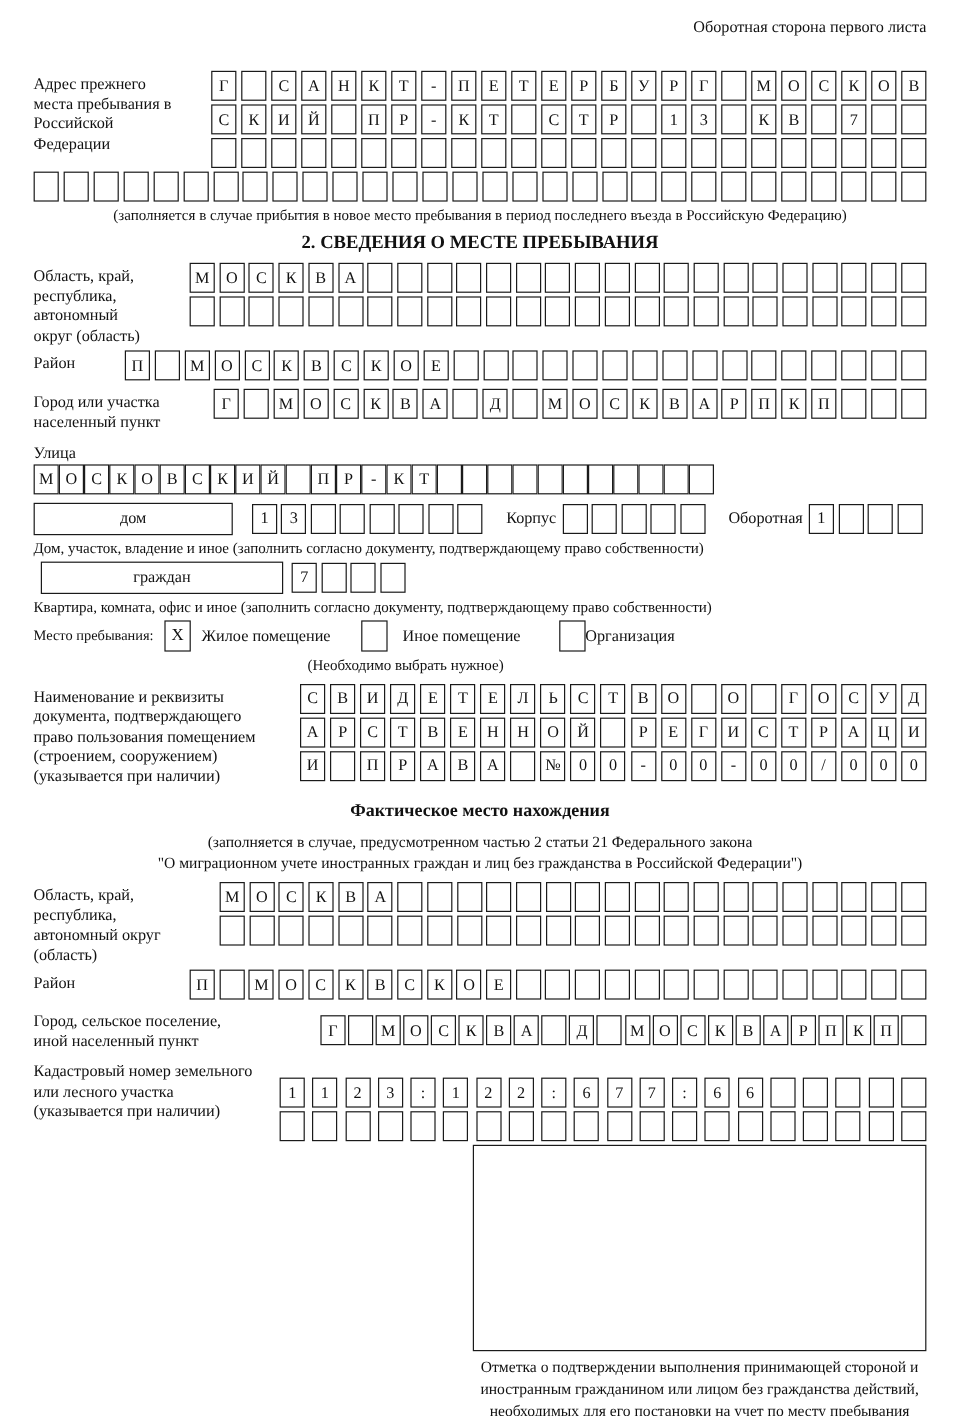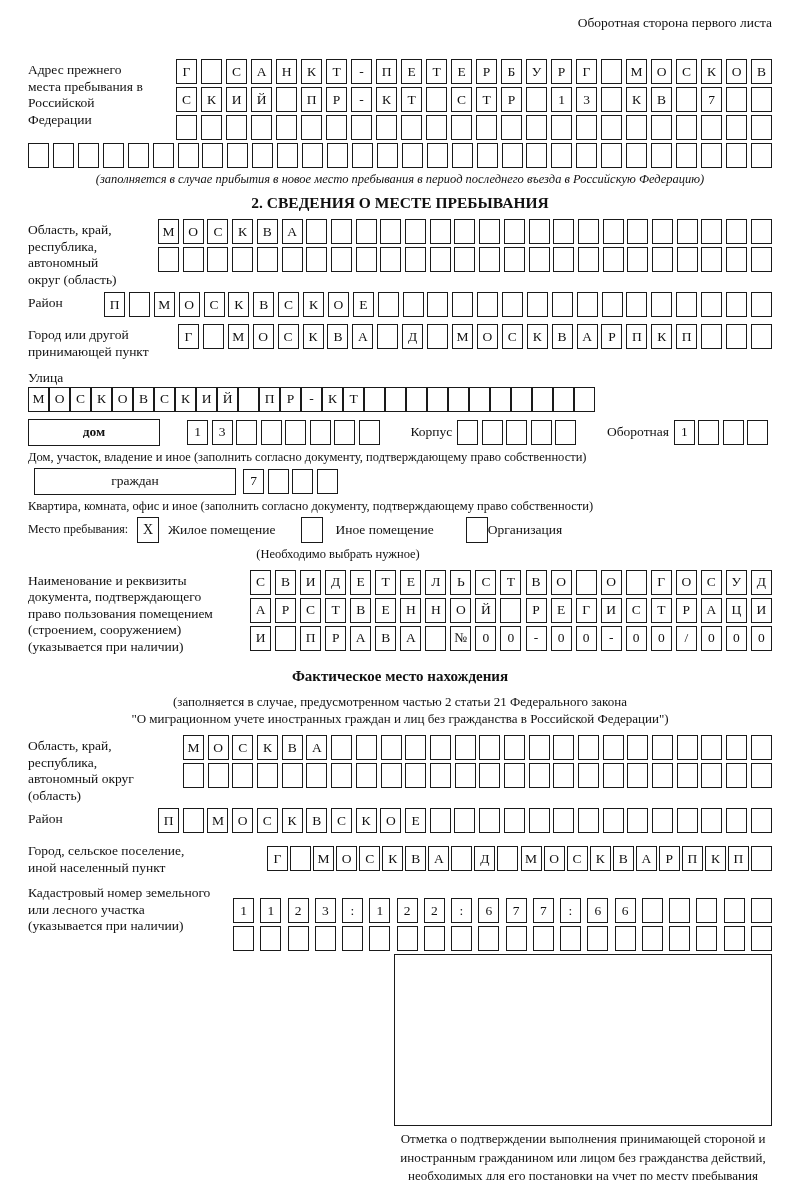--- a/index.html
+++ b/index.html
@@ -165,21 +165,21 @@
       <span class="cell"></span>
       <span class="cell"></span>
       <span class="cell"></span>
       <span class="cell"></span>
       <span class="cell"></span>
       <span class="cell"></span>
       <span class="cell"></span>
       <span class="cell"></span>
       <span class="cell"></span>
     </div>
-  <div class="caption center" style="margin-top:1px;font-style:italic;">(заполняется в случае прибытия в новое место пребывания в период последнего въезда в Российскую Федерацию)</div>
+  <div class="caption center" style="margin-top:1px;">(заполняется в случае прибытия в новое место пребывания в период последнего въезда в Российскую Федерацию)</div>
 
   <div class="sec-title" style="margin-top:6px;">2. СВЕДЕНИЯ О МЕСТЕ ПРЕБЫВАНИЯ</div>
 
   <div class="frow" style="margin-top:7px;">
     <div class="flabel w130">Область, край, республика, автономный округ (область)</div>
     <div class="fcol">
       <div class="boxrow">
           <span class="cell">М</span>
           <span class="cell">О</span>
           <span class="cell">С</span>
@@ -265,21 +265,21 @@
           <span class="cell"></span>
           <span class="cell"></span>
           <span class="cell"></span>
           <span class="cell"></span>
           <span class="cell"></span>
         </div>
     </div>
   </div>
 
   <div class="frow" style="margin-top:4px;">
-    <div class="flabel w150">Город или другой принимающей пункт</div>
+    <div class="flabel w150">Город или участка населенный пункт</div>
     <div class="fcol">
       <div class="boxrow">
           <span class="cell">Г</span>
           <span class="cell"></span>
           <span class="cell">М</span>
           <span class="cell">О</span>
           <span class="cell">С</span>
           <span class="cell">К</span>
           <span class="cell">В</span>
           <span class="cell">А</span>
@@ -332,21 +332,21 @@
           <span class="cell"></span>
           <span class="cell"></span>
           <span class="cell"></span>
           <span class="cell"></span>
           <span class="cell"></span>
         </div>
     </div>
   </div>
 
   <div class="boxrow" style="margin-top:4px;align-items:center;">
-    <div class="wide-box" style="width:132px;font-weight:bold;">дом</div>
+    <div class="wide-box" style="width:166px;">дом</div>
     <div class="boxrow compact" style="margin-bottom:0;">
         <span class="cell">1</span>
         <span class="cell">3</span>
         <span class="cell"></span>
         <span class="cell"></span>
         <span class="cell"></span>
         <span class="cell"></span>
         <span class="cell"></span>
         <span class="cell"></span>
       </div>

